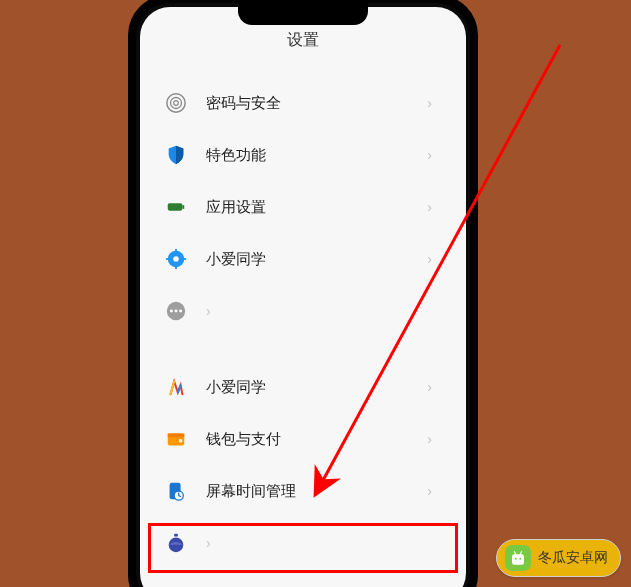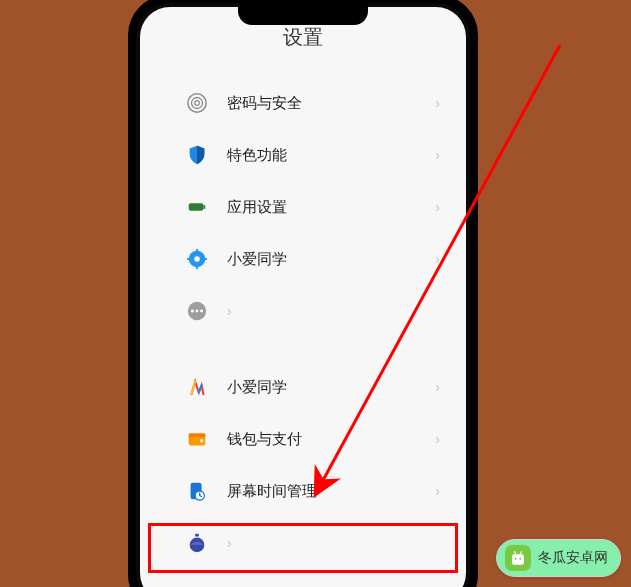--- a/index.html
+++ b/index.html
@@ -50,26 +50,25 @@
       background: #f7f7f7;
       border-radius: 30px;
       overflow: hidden;
     }
     .title-bar {
       height: 50px;
       display: flex;
       align-items: flex-end;
       justify-content: center;
       padding-bottom: 6px;
-      font-size: 20px;
+      font-size: 16px;
       color: #333;
     }
     .list {
-      padding: 20px 8px 0 0;
-      margin-left: 21px;
+      padding: 20px 16px 0 0;
     }
     .item {
       display: flex;
       align-items: center;
       height: 52px;
       padding: 0 18px 0 24px;
       position: relative;
     }
     .icon {
       width: 24px;
@@ -108,21 +107,21 @@
       top: 0;
       width: 631px;
       height: 587px;
       pointer-events: none;
       z-index: 25;
     }
     .watermark {
       position: absolute;
       right: 10px;
       bottom: 10px;
-      background: #86efac;
+      background: #eab308;
       border: 1px solid #d0d0d0;
       border-radius: 20px;
       padding: 5px 12px 5px 8px;
       display: flex;
       align-items: center;
       gap: 7px;
       box-shadow: 0 1px 3px rgba(0,0,0,0.15);
       z-index: 30;
     }
     .wm-icon {

